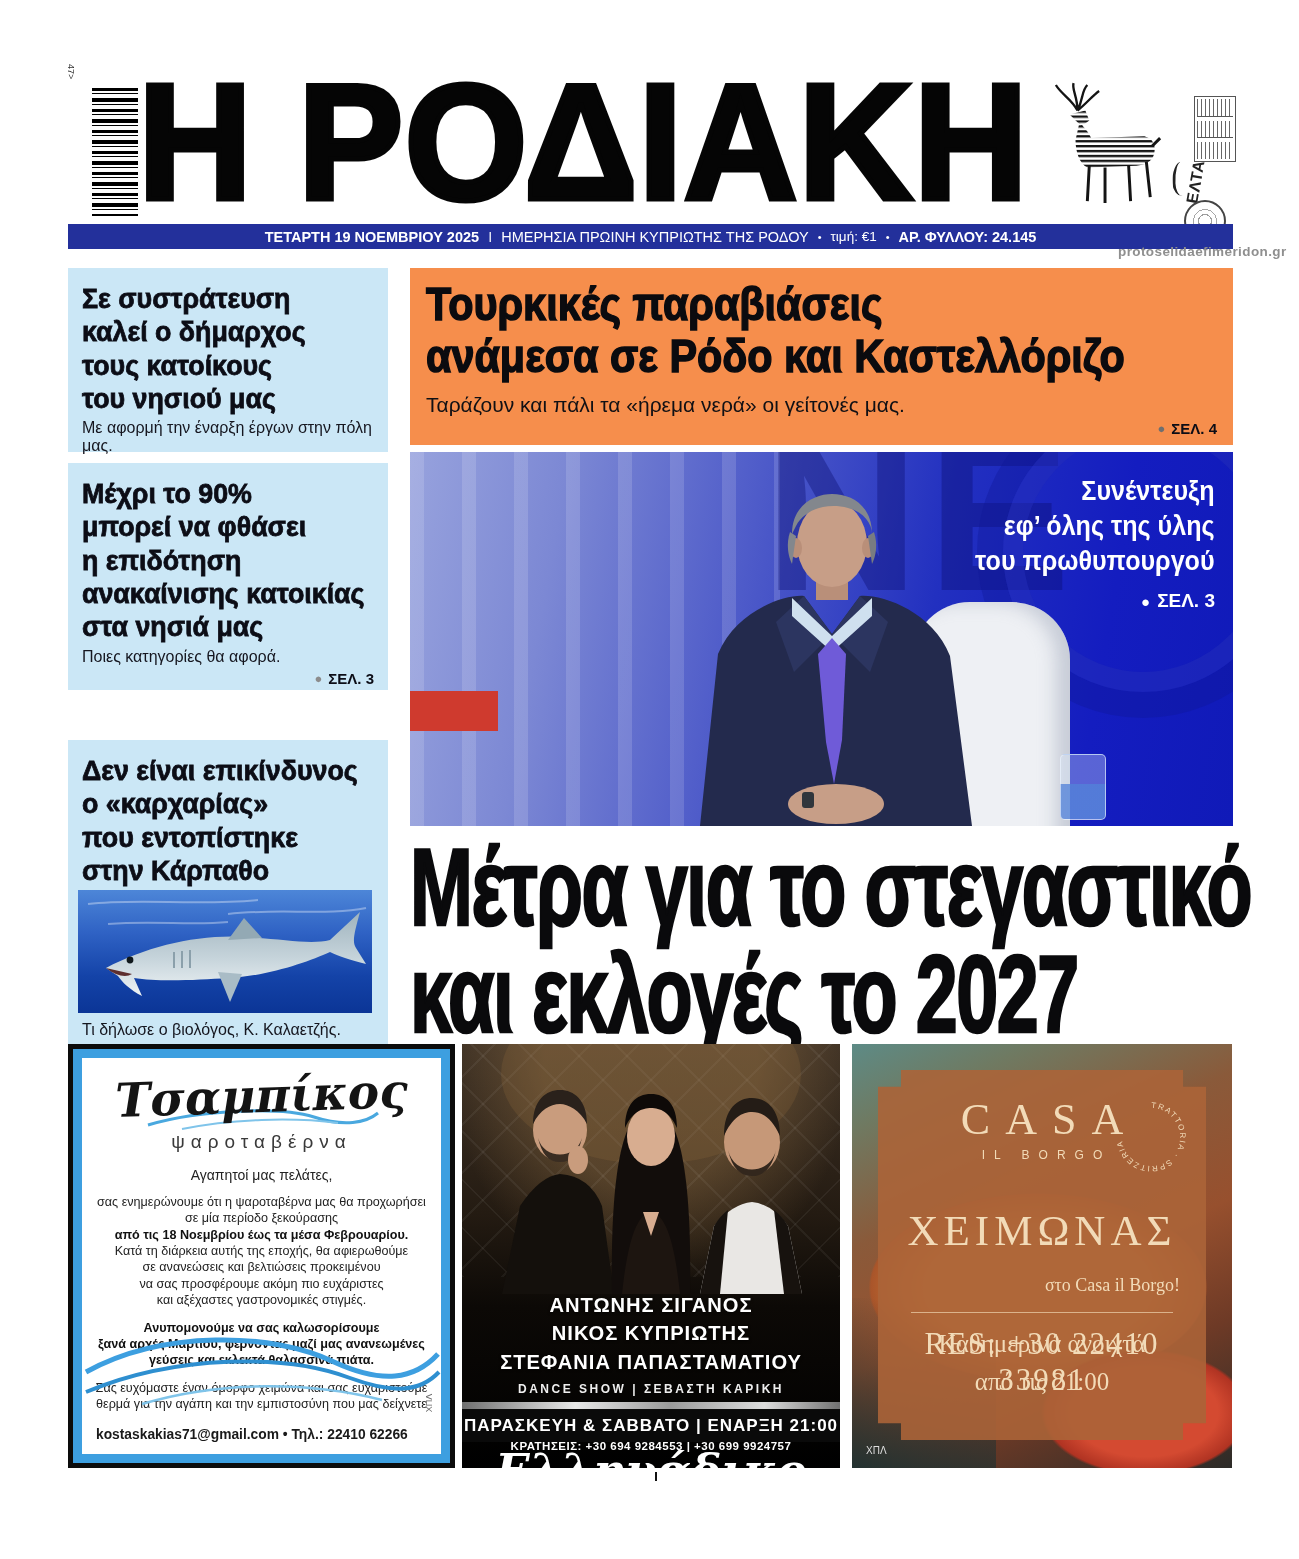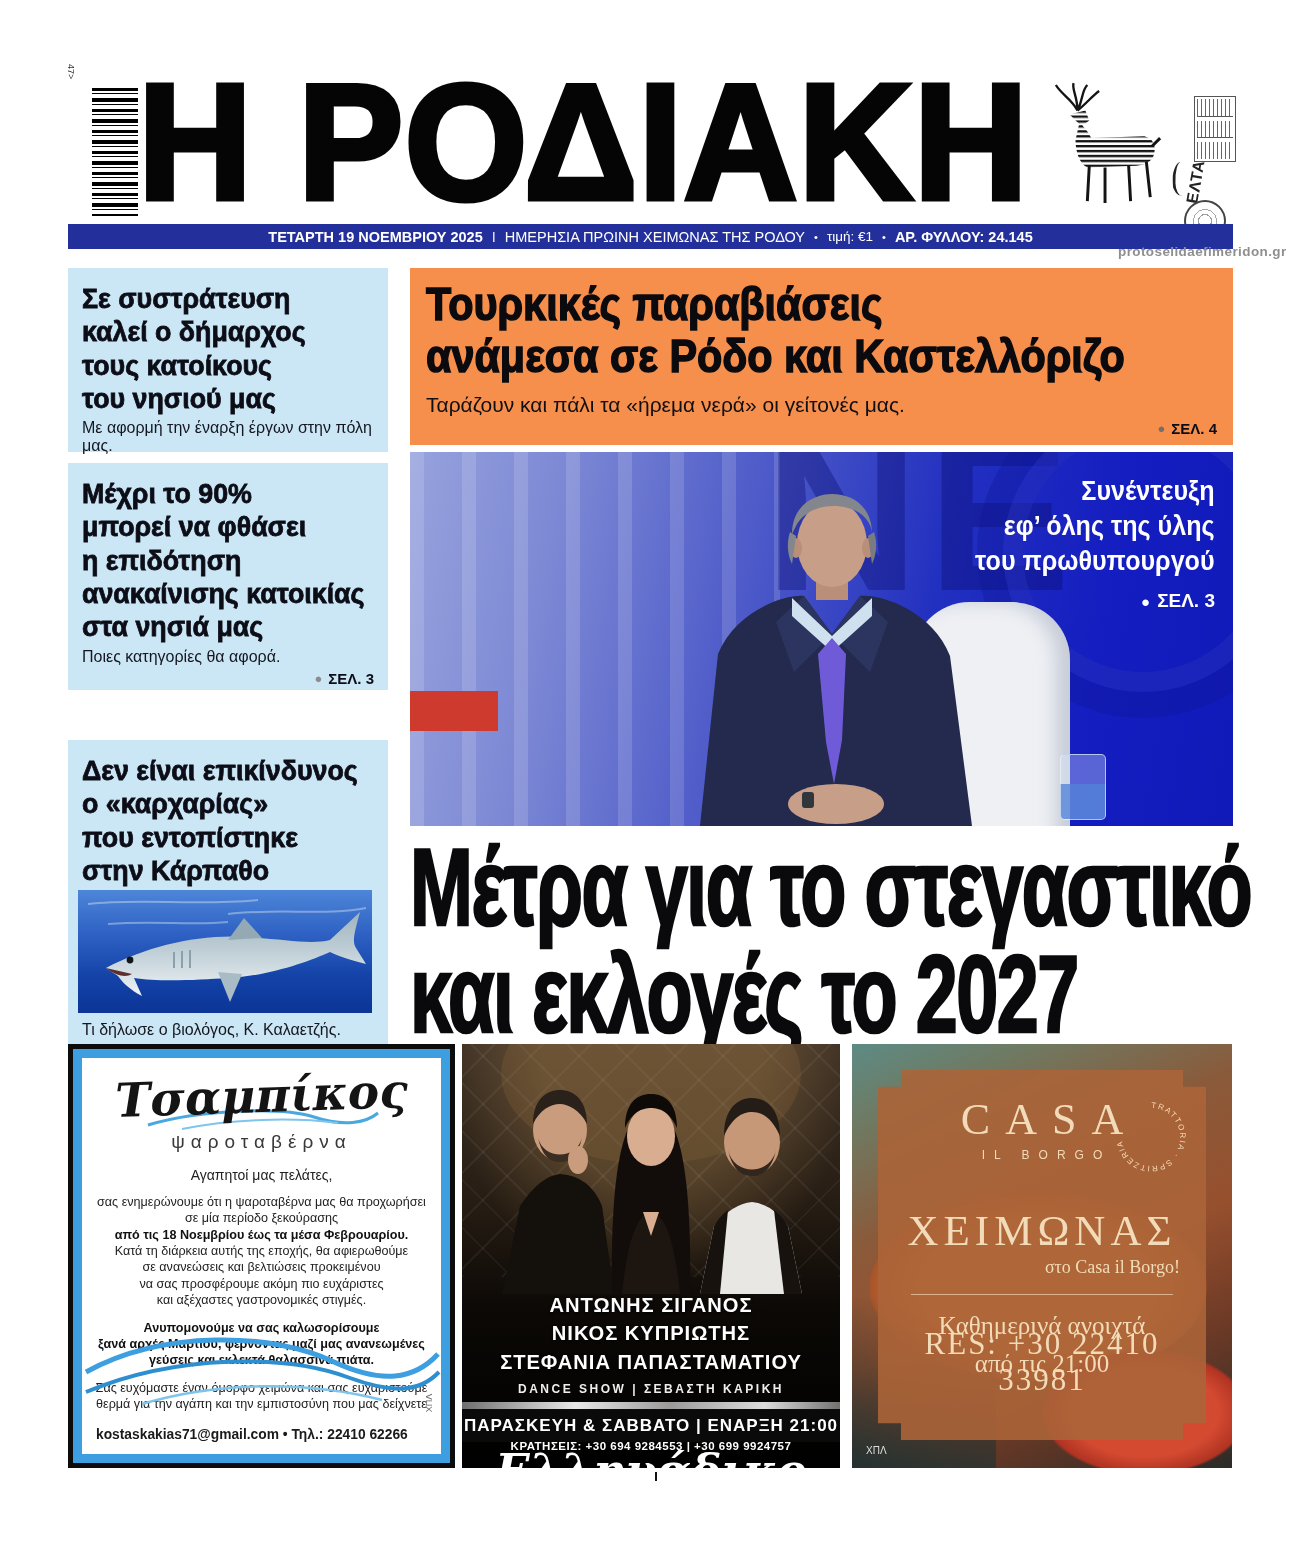--- a/index.html
+++ b/index.html
@@ -116,21 +116,21 @@
     background:radial-gradient(closest-side,#d44a31 0 55%,#b03322 75%,rgba(0,0,0,0) 78%);}
   .ad3 .slate{position:absolute;left:0;bottom:0;width:38%;height:40%;
     background:linear-gradient(20deg,#233231 0%,rgba(35,50,49,.0) 80%);}
   .casa-panel{position:absolute;left:26px;top:26px;right:26px;bottom:28px;background:rgba(171,100,56,.9);
     clip-path:polygon(7% 0,93% 0,93% 4.5%,100% 4.5%,100% 95.5%,93% 95.5%,93% 100%,7% 100%,7% 95.5%,0 95.5%,0 4.5%,7% 4.5%);
     color:#f2dbb8;text-align:center;font-family:"Liberation Serif","DejaVu Serif",serif;}
   .casa-brand{margin-top:28px;font-size:44px;letter-spacing:15px;text-indent:15px;line-height:1;}
   .casa-brand-sub{margin-top:6px;font-size:12px;letter-spacing:9px;text-indent:9px;font-family:"Liberation Sans",sans-serif;}
   .casa-badge{position:absolute;right:16px;top:28px;}
   .casa-season{margin-top:44px;font-size:43px;letter-spacing:5px;}
-  .casa-season-sub{margin-top:2px;margin-right:26px;text-align:right;font-size:18px;}
+  .casa-season-sub{margin-top:20px;margin-right:26px;text-align:right;font-size:18px;}
   .casa-div{margin:16px auto 0;width:80%;border-top:1px solid rgba(242,219,184,.65);}
   .casa-hours{margin-top:12px;font-size:25px;line-height:1.5;}
   .casa-res{position:absolute;left:0;right:0;bottom:42px;font-size:31px;letter-spacing:2px;}
   .casa-mark{position:absolute;left:14px;bottom:12px;font-size:10px;color:#ddd;font-family:"Liberation Sans",sans-serif;}
 
   .print-mark{left:655px;top:1472px;width:2px;height:9px;background:#111;}
 </style>
 </head>
 <body>
 
@@ -164,21 +164,21 @@
   </div>
   <div class="abs elta-stamp">
     <span class="wing"></span>
     <span class="txt">ΕΛΤΑ</span>
   </div>
   <div class="abs round-stamp"></div>
 
   <div class="abs datebar">
     <span class="b">ΤΕΤΑΡΤΗ 19 ΝΟΕΜΒΡΙΟΥ 2025</span>
     <span class="sep">Ι</span>
-    <span>ΗΜΕΡΗΣΙΑ ΠΡΩΙΝΗ ΧΕΙΜΩΝΑΣ ΤΗΣ ΡΟΔΟΥ</span>
+    <span>ΗΜΕΡΗΣΙΑ ΠΡΩΙΝΗ ΚΥΠΡΙΩΤΗΣ ΤΗΣ ΡΟΔΟΥ</span>
     <span class="dot">•</span>
     <span class="price">τιμή: €1</span>
     <span class="dot">•</span>
     <span class="b">ΑΡ. ΦΥΛΛΟΥ: 24.145</span>
   </div>
   <div class="abs watermark">protoselidaefimeridon.gr</div>
 
   <div class="abs story-box" style="top:268px;height:184px;">
     <div class="hl pre">Σε συστράτευση
 καλεί ο δήμαρχος

